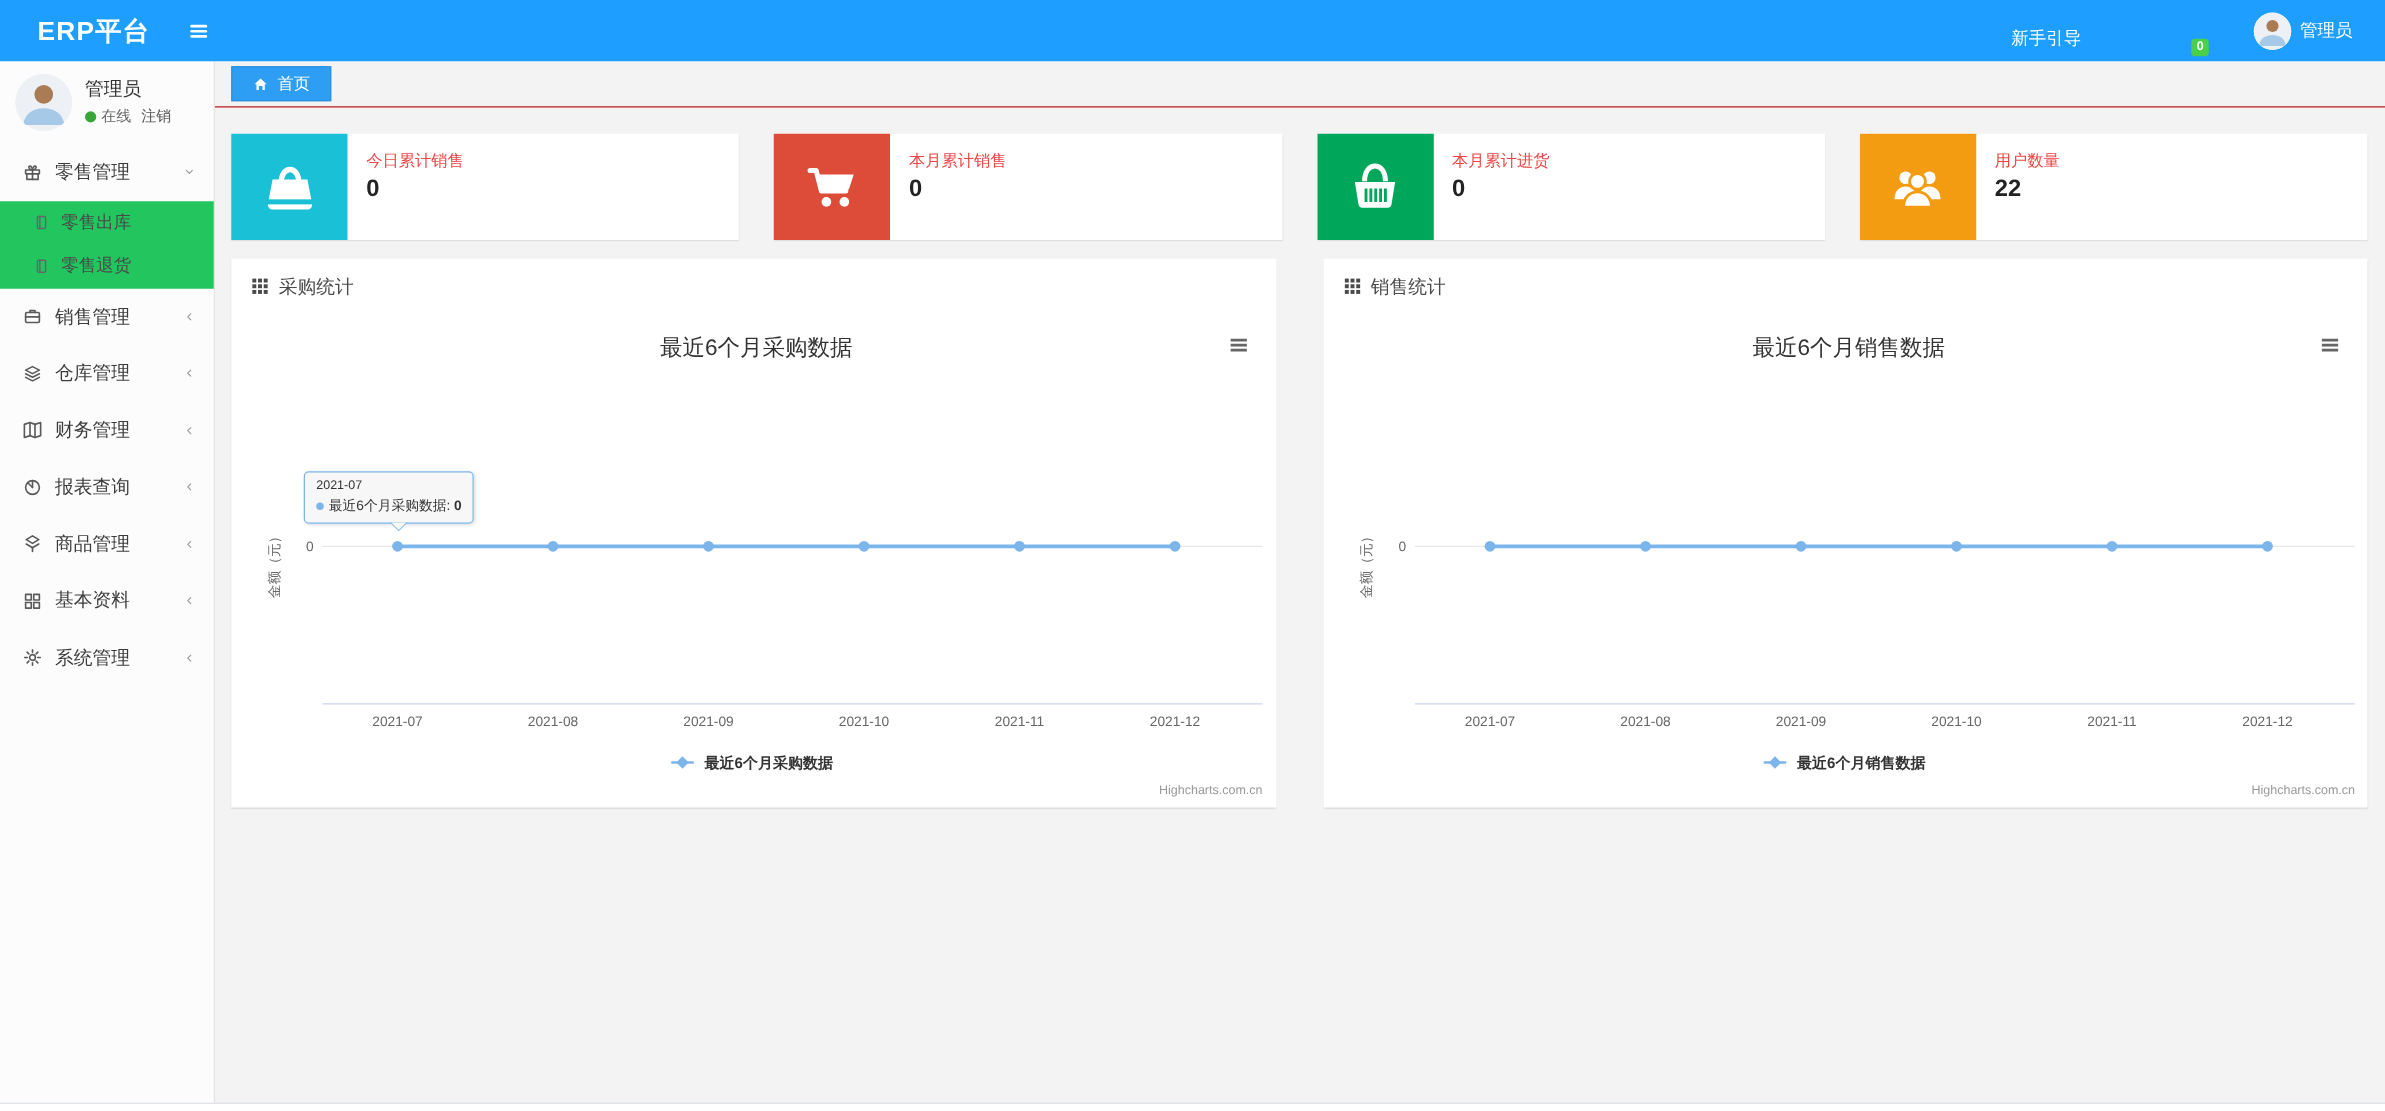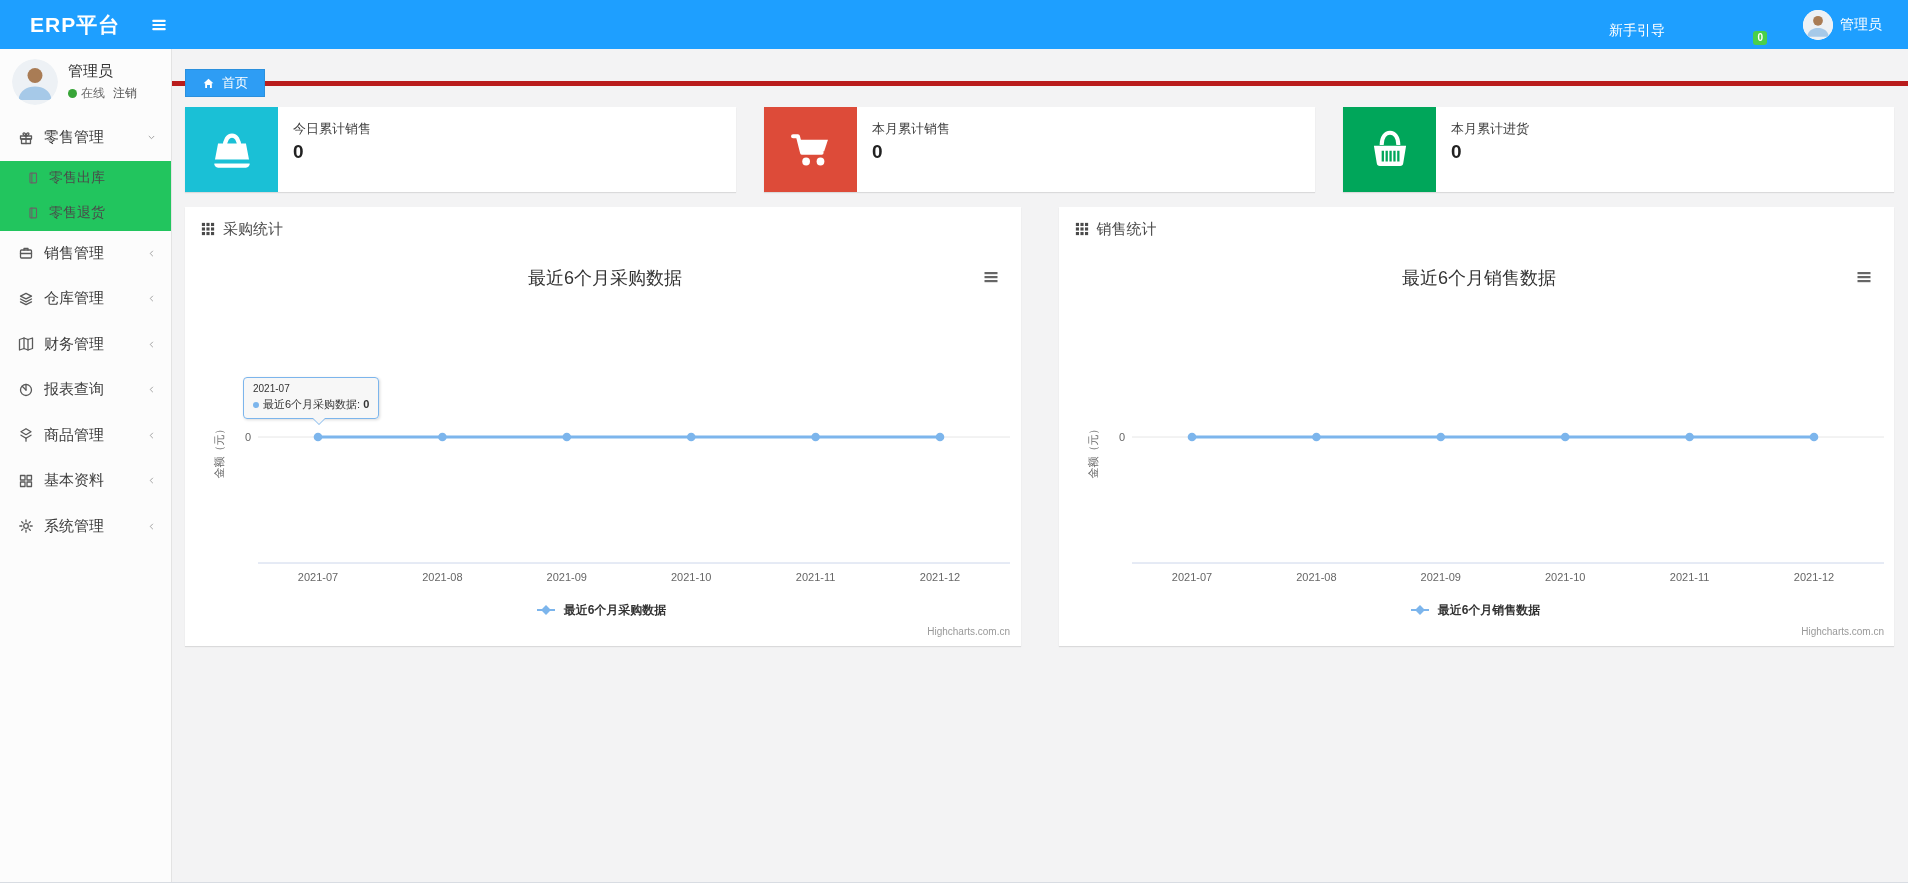--- a/index.html
+++ b/index.html
@@ -35,32 +35,32 @@
   .menu-item{height:45.5px;display:flex;align-items:center;padding:0 14px 0 18px;
     color:#3c3c3c;font-size:15px;cursor:pointer;}
   .menu-item .mi{width:16px;height:16px;color:#5a5a5a;margin-right:10px;flex:none;}
   .chev{margin-left:auto;width:11px;height:11px;color:#999;flex:none;}
   .submenu{background:#22c55e;}
   .submenu-item{height:35px;display:flex;align-items:center;padding-left:26px;
     font-size:14px;color:#4a4a4a;cursor:pointer;}
   .submenu-item .mi{width:14px;height:14px;color:#666;margin-right:9px;}
 
   
-  .tabbar{margin:0 -14px 0 -13px;padding:20px 0 0 13px;height:37px;border-bottom:5px solid #b91c1c;}
+  .tabbar{margin:0 -14px 0 -13px;padding:4px 0 0 13px;height:37px;border-bottom:1px solid #b91c1c;}
   .tab{height:28px;background:#2E9DF4;border:1px solid #2b90dd;color:#fff;font-size:13px;
     display:inline-flex;align-items:center;gap:7px;padding:0 16px;cursor:pointer;}
   .tab .icn{width:13px;height:13px;}
 
   
   .cards{margin-top:21px;display:flex;gap:28px;}
   .card{flex:1;height:85px;background:#fff;display:flex;box-shadow:0 1px 1px rgba(0,0,0,.1);}
   .card-icon{width:93px;display:flex;align-items:center;justify-content:center;flex:none;}
   .card-icon svg{width:46px;height:46px;}
   .card-body{padding:13px 15px;min-width:0;}
-  .card-title{font-size:13px;color:#404040;}
+  .card-title{font-size:13px;color:#ef4444;}
   .card-value{font-size:19px;font-weight:bold;color:#222;margin-top:3px;}
 
   
   .panels{margin-top:15px;display:flex;gap:38px;}
   .panel{flex:1;height:439px;background:#fff;box-shadow:0 1px 1px rgba(0,0,0,.1);min-width:0;}
   .panel-header{height:44px;display:flex;align-items:center;gap:8px;padding:0 16px;
     font-size:15px;color:#4a4a4a;}
   .panel-header .icn{width:14px;height:14px;}
   .chart-area{position:relative;height:395px;}
   .chart-svg{position:absolute;left:0;top:0;width:840px;height:395px;}
@@ -320,20 +320,40 @@
               <g stroke="currentColor" stroke-width="1.6">
                 <path d="M11 16.5v7.5M13.7 16.5v7.5M16.4 16.5v7.5M19.1 16.5v7.5M21.8 16.5v7.5"></path>
               </g>
             </svg>
           </div>
           <div class="card-body">
             <div class="card-title">本月累计进货</div>
             <div class="card-value">0</div>
           </div>
         </div>
+        <div class="card">
+          <div class="card-icon" style="background:#F39C12;color:#F39C12">
+            <svg viewBox="0 0 32 32">
+              <g fill="#fff" stroke="none">
+                <circle cx="9.4" cy="10.6" r="3.5"></circle>
+                <circle cx="22.6" cy="10.6" r="3.5"></circle>
+                <path d="M3.2 22.5c0-4.4 2.8-7 6.2-7s6.2 2.6 6.2 7z"></path>
+                <path d="M16.4 22.5c0-4.4 2.8-7 6.2-7s6.2 2.6 6.2 7z"></path>
+              </g>
+              <g fill="#fff" stroke="currentColor" stroke-width="1.6">
+                <circle cx="16" cy="12.6" r="4.4"></circle>
+                <path d="M8.2 27c0-5.4 3.4-8.6 7.8-8.6s7.8 3.2 7.8 8.6z"></path>
+              </g>
+            </svg>
+          </div>
+          <div class="card-body">
+            <div class="card-title">用户数量</div>
+            <div class="card-value">22</div>
+          </div>
+        </div>
       </div>
     <div class="panels" id="chart-panels">
         <div class="panel">
           <div class="panel-header">
             <svg class="icn " viewBox="0 0 16 16" fill="none" stroke="currentColor" stroke-width="1.3" stroke-linecap="round" stroke-linejoin="round">
               <g fill="#4a4a4a" stroke="none">
                 <rect x="1" y="1" width="3.6" height="3.6"></rect>
                 <rect x="6.2" y="1" width="3.6" height="3.6"></rect>
                 <rect x="11.4" y="1" width="3.6" height="3.6"></rect>
                 <rect x="1" y="6.2" width="3.6" height="3.6"></rect>

